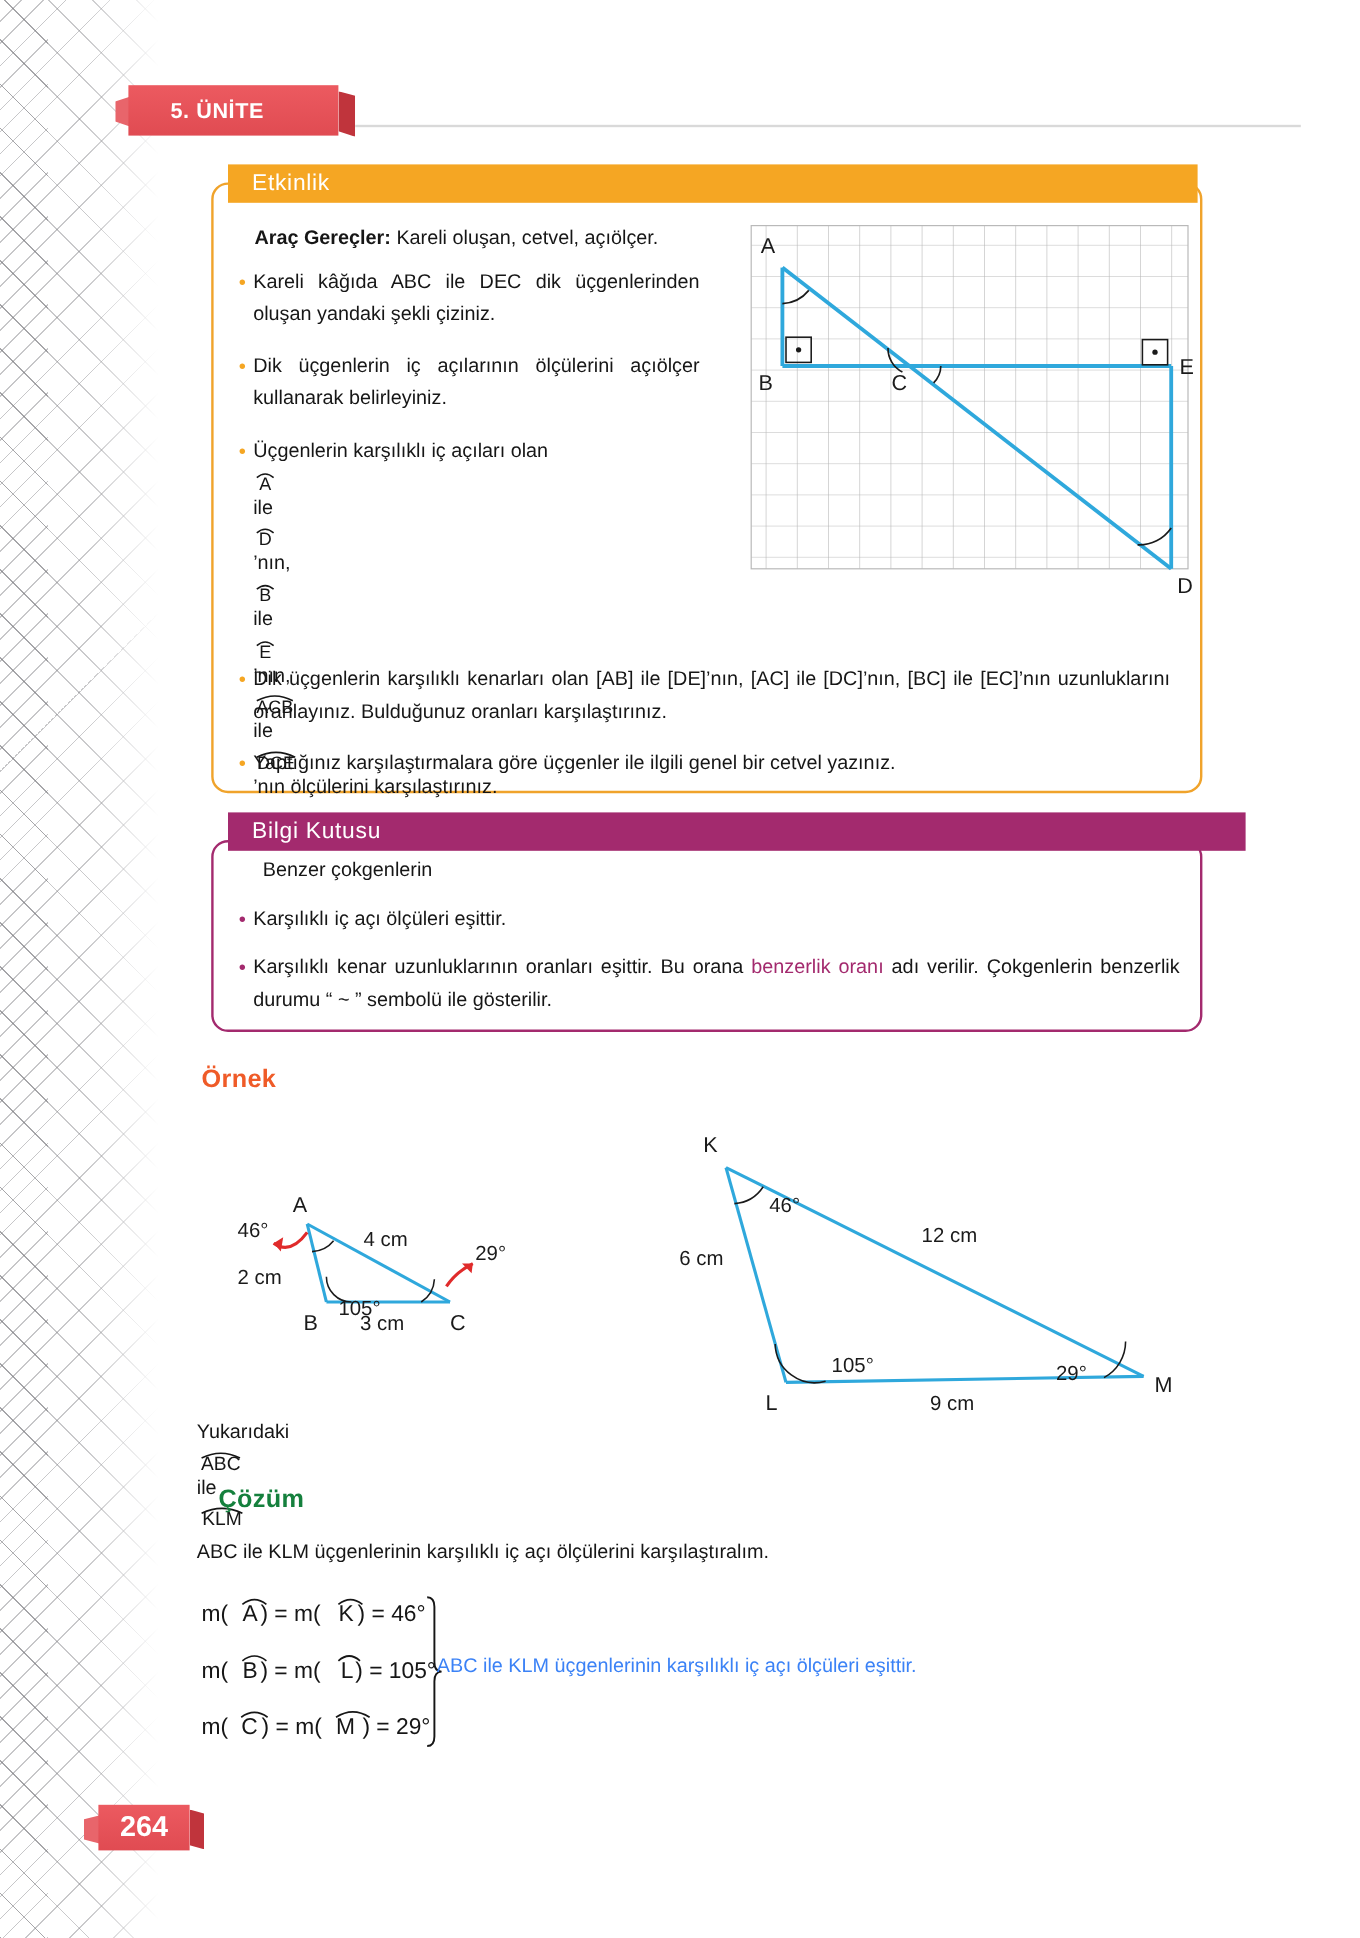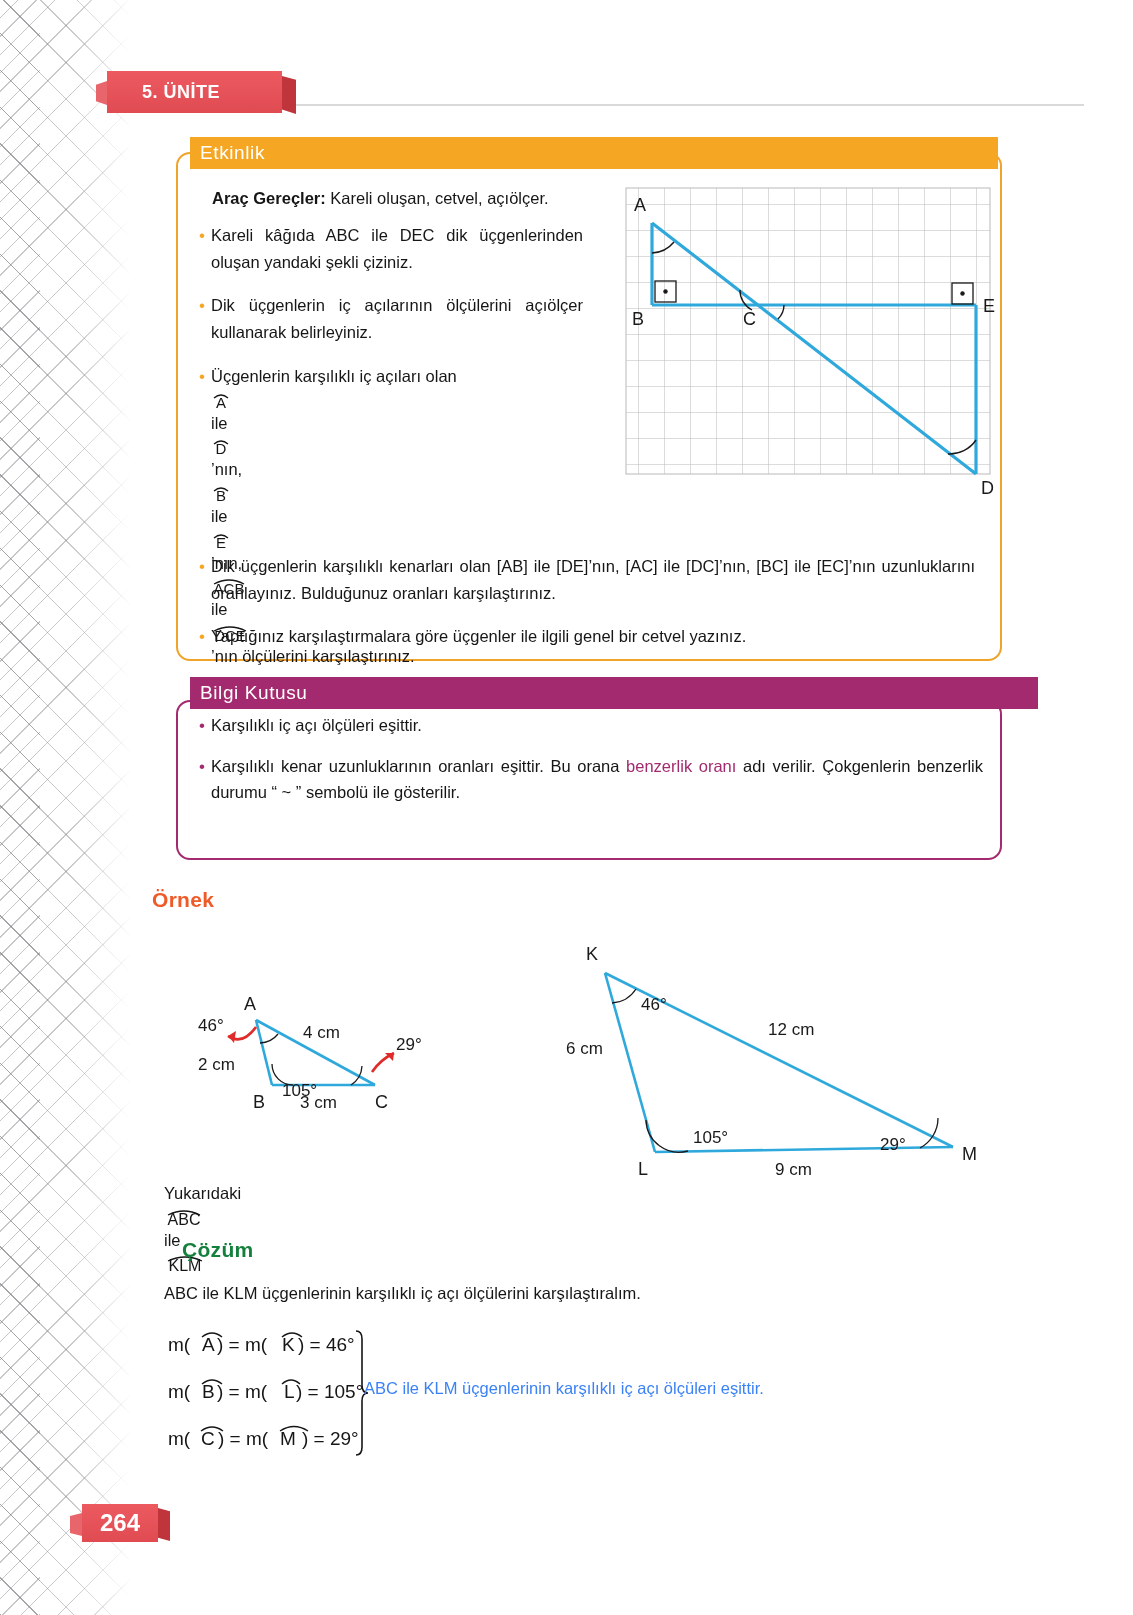--- a/index.html
+++ b/index.html
@@ -49,21 +49,21 @@
   #header-rule{
     position:absolute;left:296px;top:104px;width:788px;height:2px;background:#d9d9d9;
   }
 
   
   .panel{position:absolute;border-style:solid;border-width:2.5px;border-radius:14px;background:#fff;}
   .panel-head{
     position:absolute;height:32px;display:flex;align-items:center;
     color:#fff;font-size:19px;letter-spacing:.6px;
   }
-  .panel-head .hl{margin-left:10px;}
+  .panel-head .hl{margin-left:20px;}
 
   #etkinlik-panel{left:176px;top:152px;width:822px;height:505px;border-color:#f0a32b;}
   #etkinlik-head{left:190px;top:137px;width:808px;background:#f5a623;}
 
   #bilgi-panel{left:176px;top:700px;width:822px;height:156px;border-color:#a32a6e;}
   #bilgi-head{left:190px;top:677px;width:848px;background:#a32a6e;}
 
   
   .body-txt{font-size:16.5px;line-height:1.62;color:#161616;}
   .bullet-row{display:flex;align-items:flex-start;}
@@ -86,21 +86,21 @@
 
   #bilgi-body{position:absolute;left:193px;top:712px;width:790px;}
   #bilgi-first{margin-left:26px;margin-bottom:14px;}
   #bilgi-body .bullet-row{margin-bottom:13px;}
 
   
   #grid-fig{position:absolute;left:612px;top:178px;width:390px;height:316px;}
 
   
   .sec-head{position:absolute;font-size:21px;font-weight:bold;letter-spacing:.3px;}
-  #ornek-head{left:152px;top:888px;color:#ef5b28;}
+  #ornek-head{left:168px;top:888px;color:#ef5b28;}
   #cozum-head{left:164px;top:1238px;color:#15803d;margin-left:18px;}
 
   
   #ex-figs{position:absolute;left:150px;top:910px;width:880px;height:270px;}
 
   
   #q-par{position:absolute;left:164px;top:1180px;width:860px;}
   #sol-par{position:absolute;left:164px;top:1280px;width:860px;}
 
   
@@ -231,20 +231,21 @@
     <text x="371" y="134" font-size="18" fill="#1a1a1a">E</text>
     <text x="369" y="316" font-size="18" fill="#1a1a1a">D</text>
   </svg>
 </div>
 
 <div id="bilgi-panel" class="panel"></div>
 <div id="bilgi-head" class="panel-head">
   <span class="hl">Bilgi Kutusu</span>
 </div>
 <div id="bilgi-body">
+  <div id="bilgi-first" class="body-txt">Benzer çokgenlerin</div>
   <div class="bullet-row body-txt">
     <span class="dot dot-m">•</span>
     <span class="bt">Karşılıklı iç açı ölçüleri eşittir.</span>
   </div>
   <div class="bullet-row body-txt just">
     <span class="dot dot-m">•</span>
     <span class="bt"><span>Karşılıklı kenar uzunluklarının oranları eşittir. Bu orana </span><span class="magenta-bold">benzerlik oranı</span><span> adı verilir. Çokgenlerin benzerlik durumu “ ~ ” sembolü ile gösterilir.</span></span>
   </div>
 </div>
 

